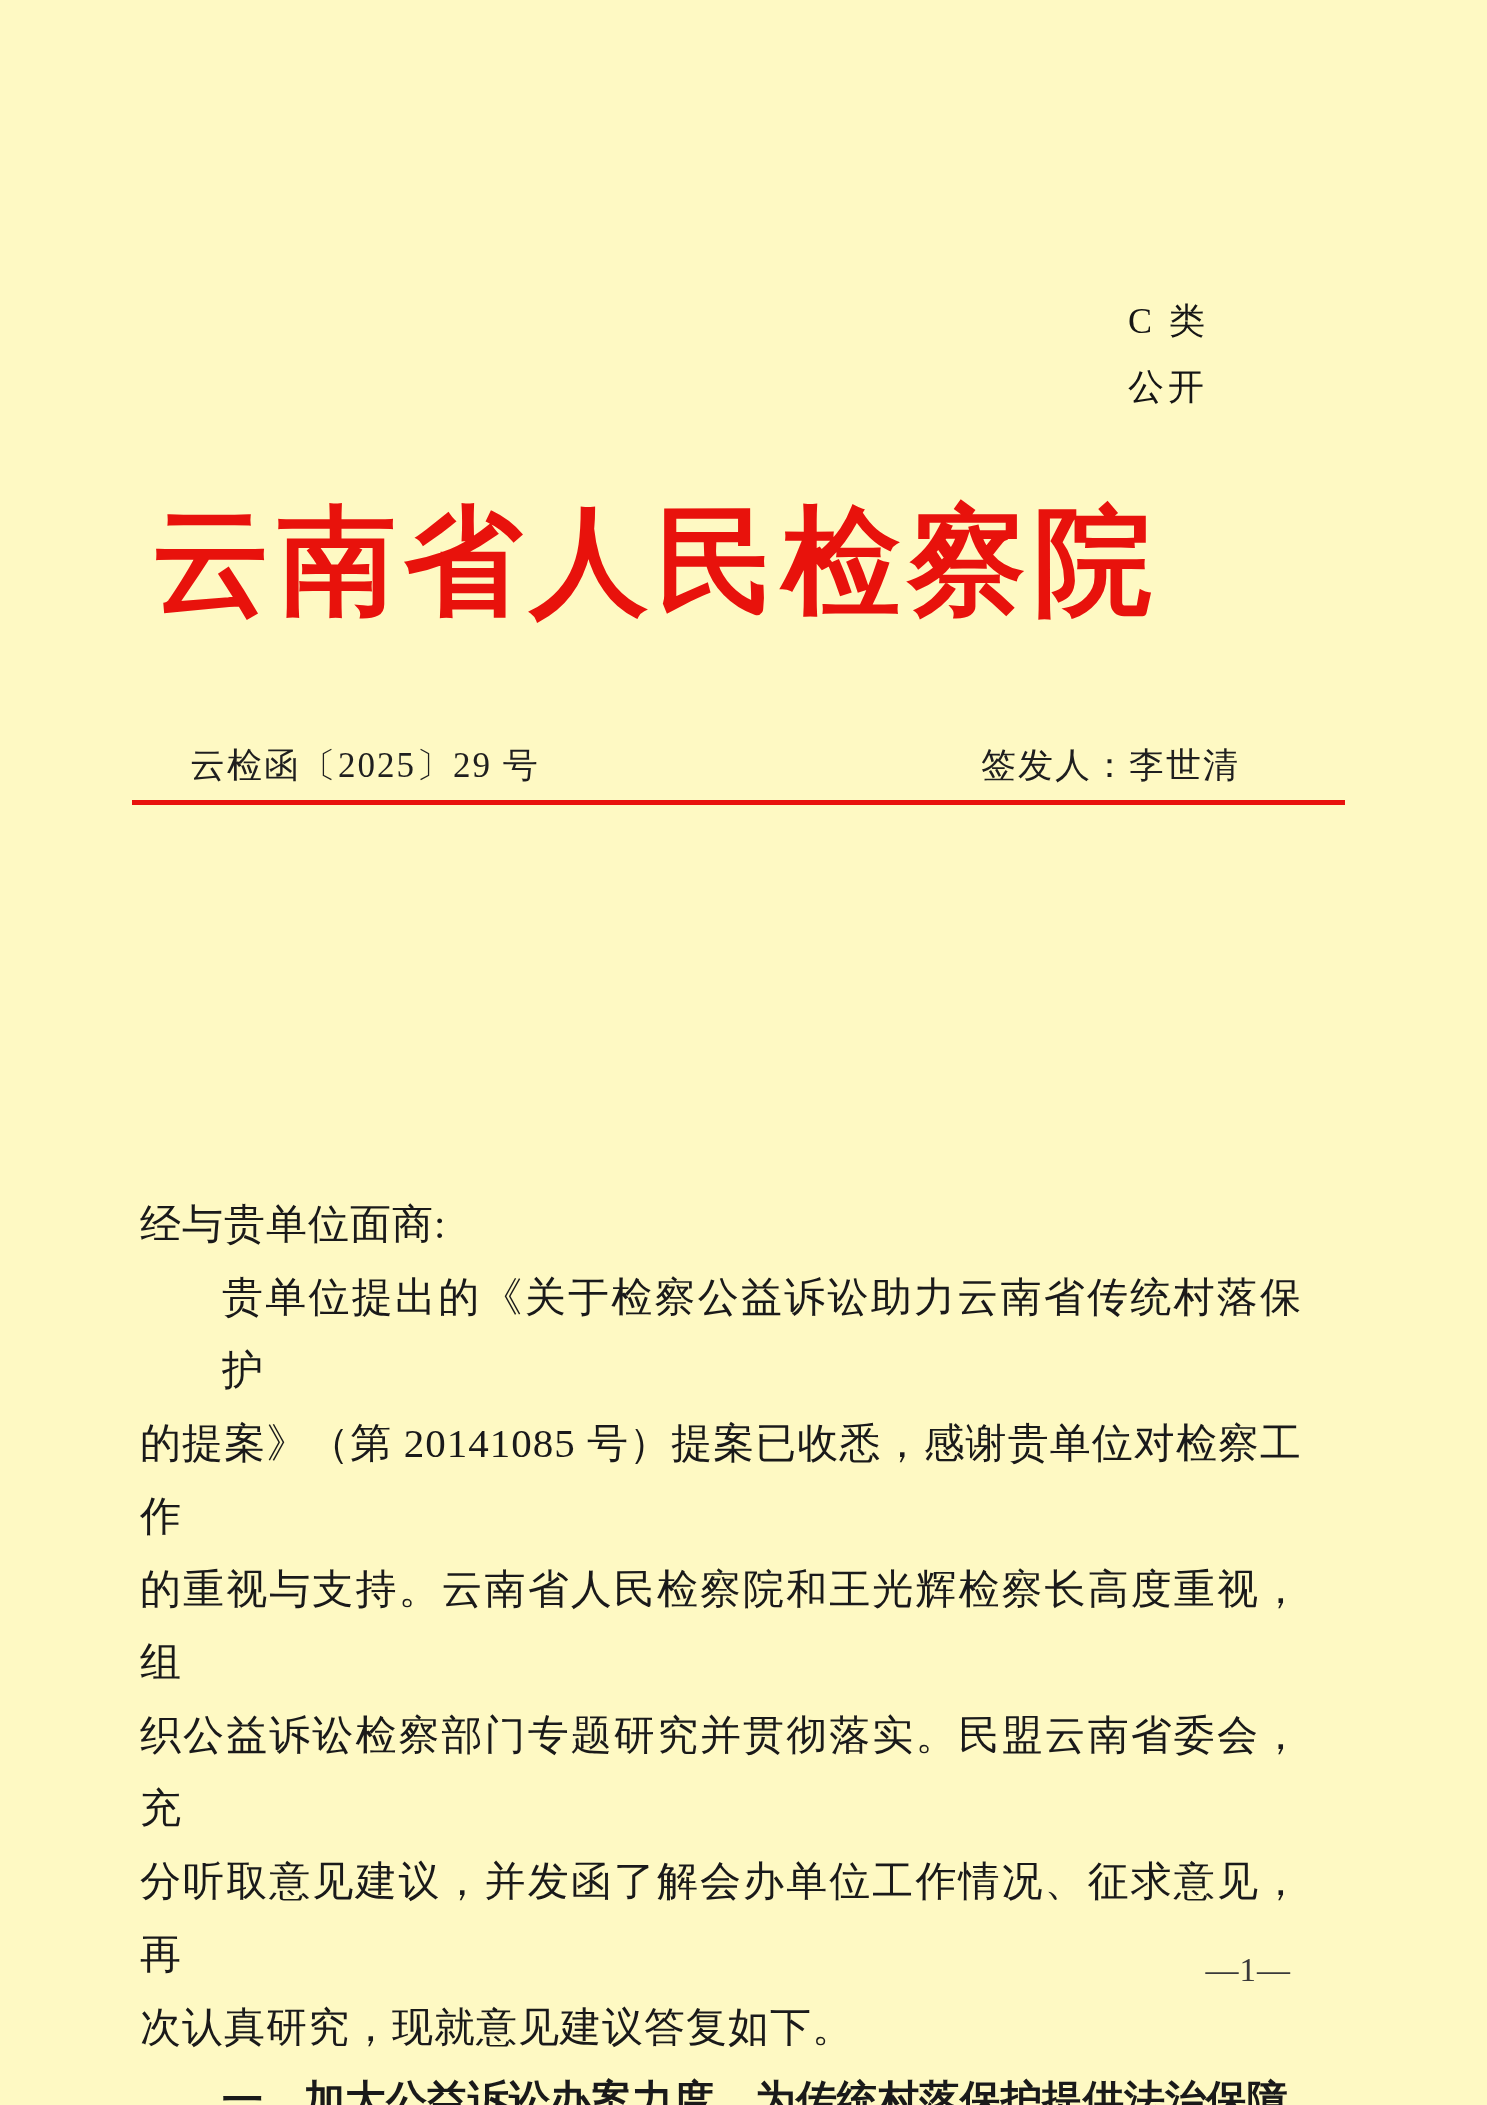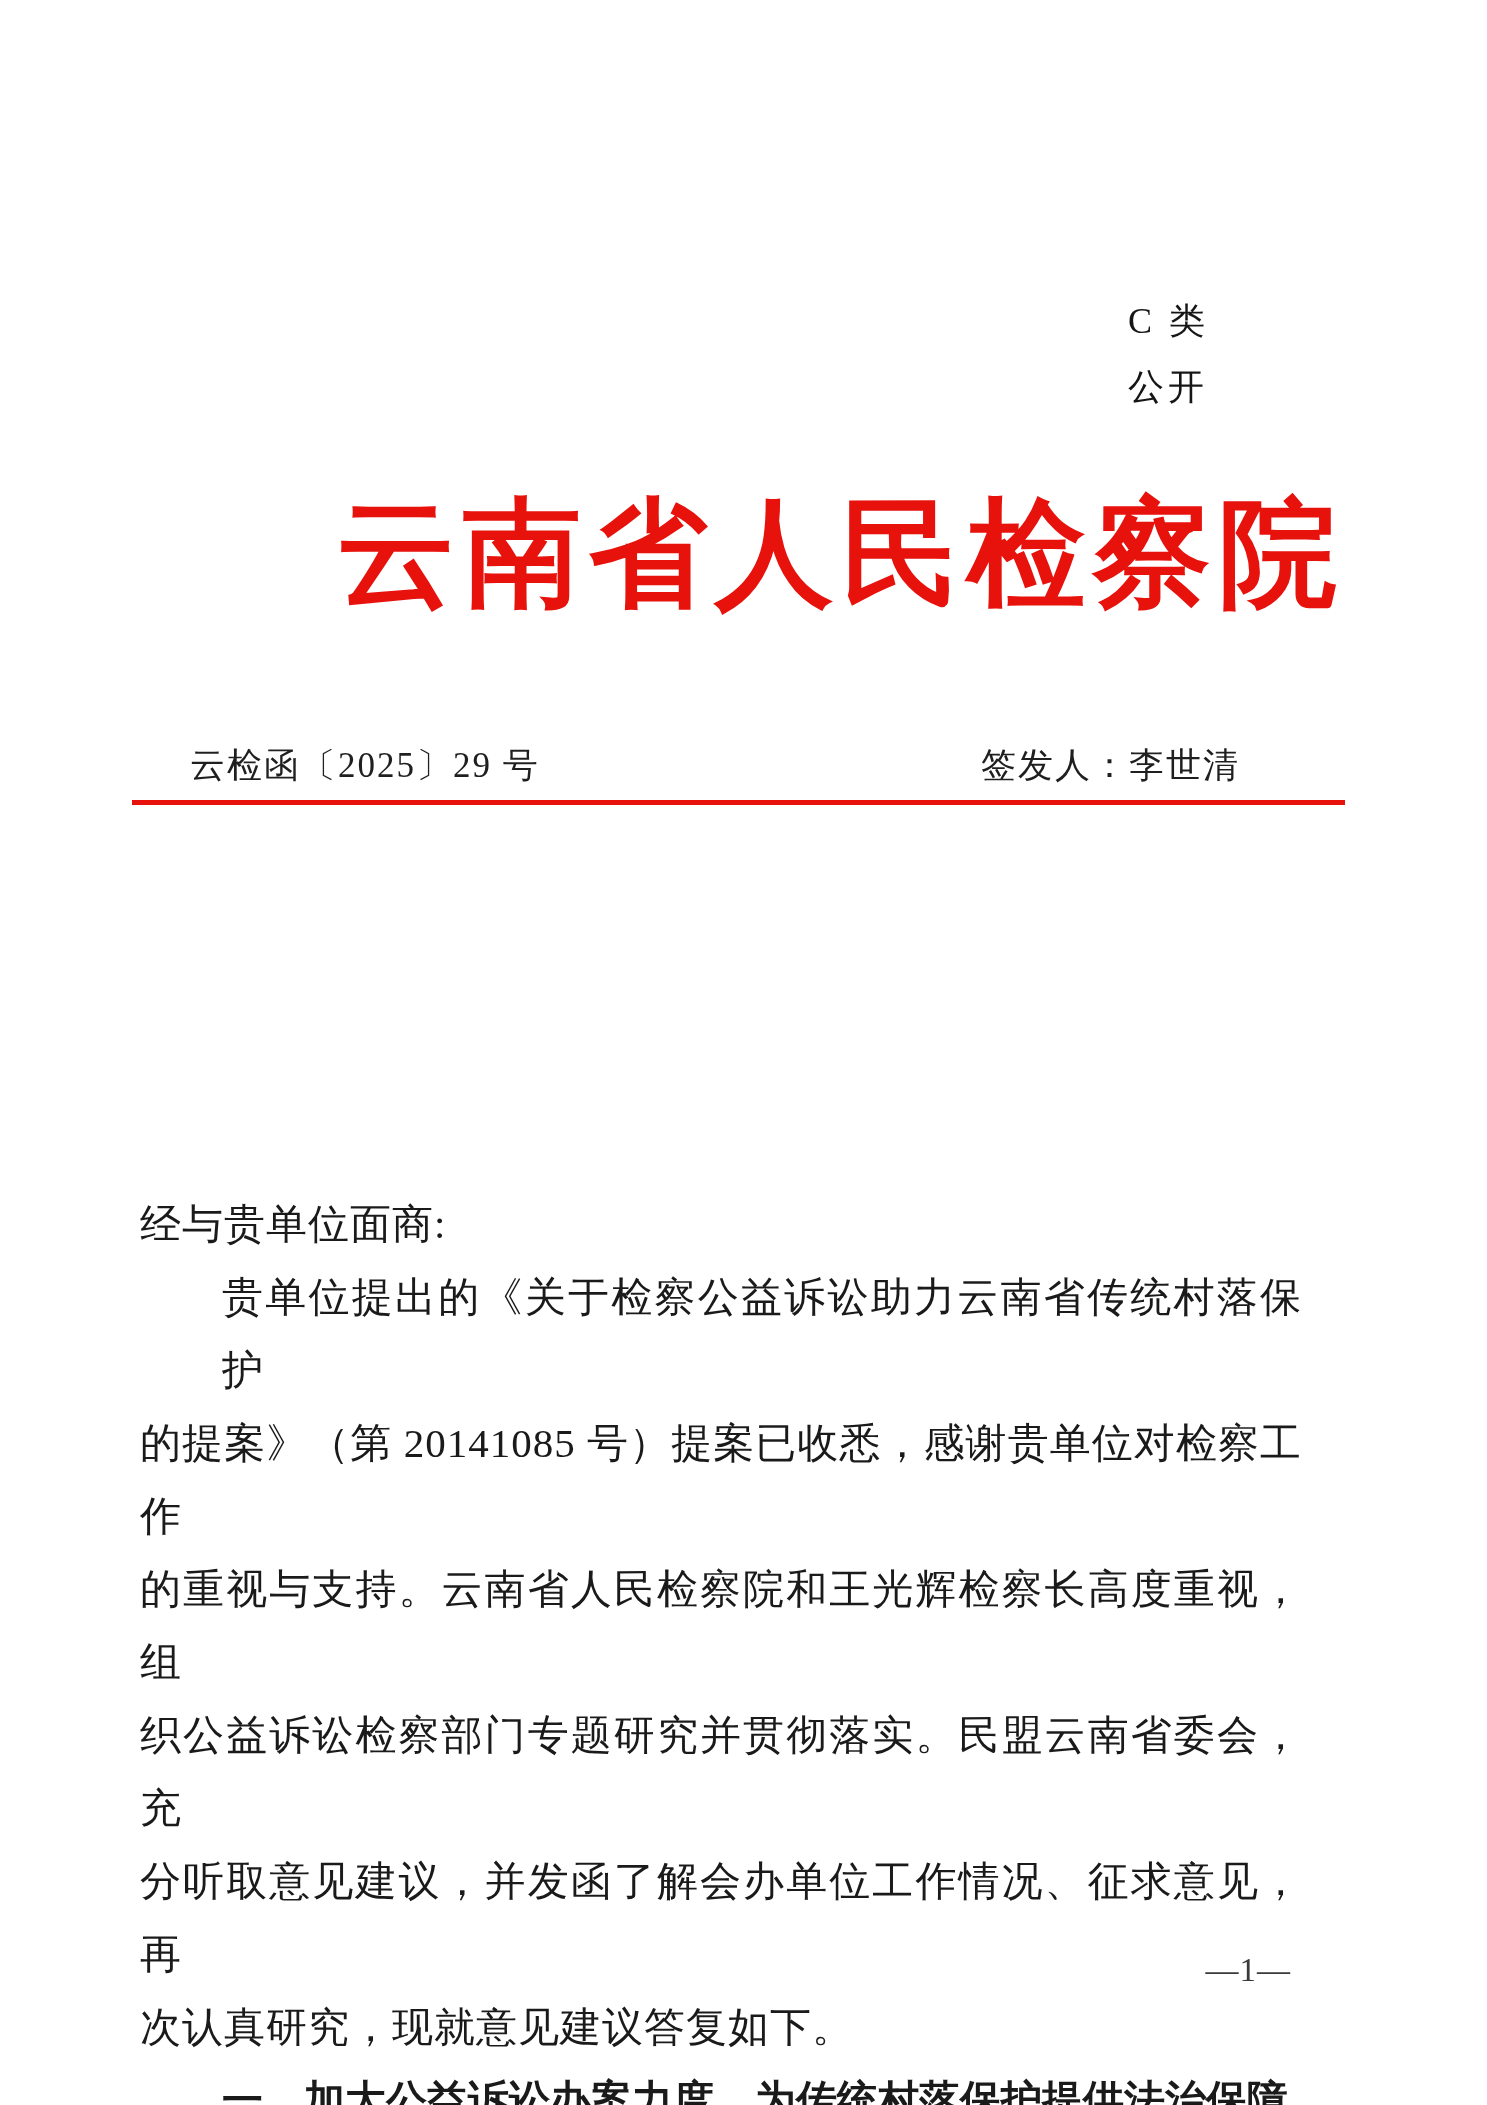--- a/index.html
+++ b/index.html
@@ -1,45 +1,45 @@
 <!DOCTYPE html>
 <html style="--accent: #e8120c;"><head>
 <meta charset="utf-8">
 <style>
   html,body{margin:0;padding:0;background:#9a9a9a;}
   .page{
     position:relative;
     width:1487px;height:2105px;
-    background:#ffffff;
+    background:#fef9c3;
     margin:0 auto;
     overflow:hidden;
     font-family:"Liberation Serif","DejaVu Serif",serif;
     color:#1c1c1c;
   }
   .content{
     position:absolute;
     left:140px;top:0;width:1205px;height:2105px;
   }
   
   .class-block{
     position:absolute;left:988px;top:288px;
     font-size:36px;line-height:66px;
     color:#161616;letter-spacing:4px;
   }
   .class-block div{white-space:nowrap;}
   
   .masthead{
-    position:absolute;left:0;top:478px;width:100%;
-    text-align:right;
+    position:absolute;left:12px;top:478px;width:100%;
+    text-align:left;
     font-size:118px;line-height:170px;
     font-weight:bold;
     color:var(--accent,#e8120c);
     letter-spacing:8px;
     white-space:nowrap;
-    font-family:Liberation Mono, monospace;
+    font-family:Liberation Serif, serif;
   }
   
   .docnum-row{
     position:absolute;left:0;top:742px;width:100%;
     display:flex;justify-content:space-between;align-items:flex-end;
     font-size:35px;line-height:48px;color:#1f1f1f;
   }
   .docnum-left{padding-left:50px;letter-spacing:2px;white-space:nowrap;}
   .docnum-right{padding-right:105px;letter-spacing:2px;white-space:nowrap;text-align:right;}
   .red-rule{

